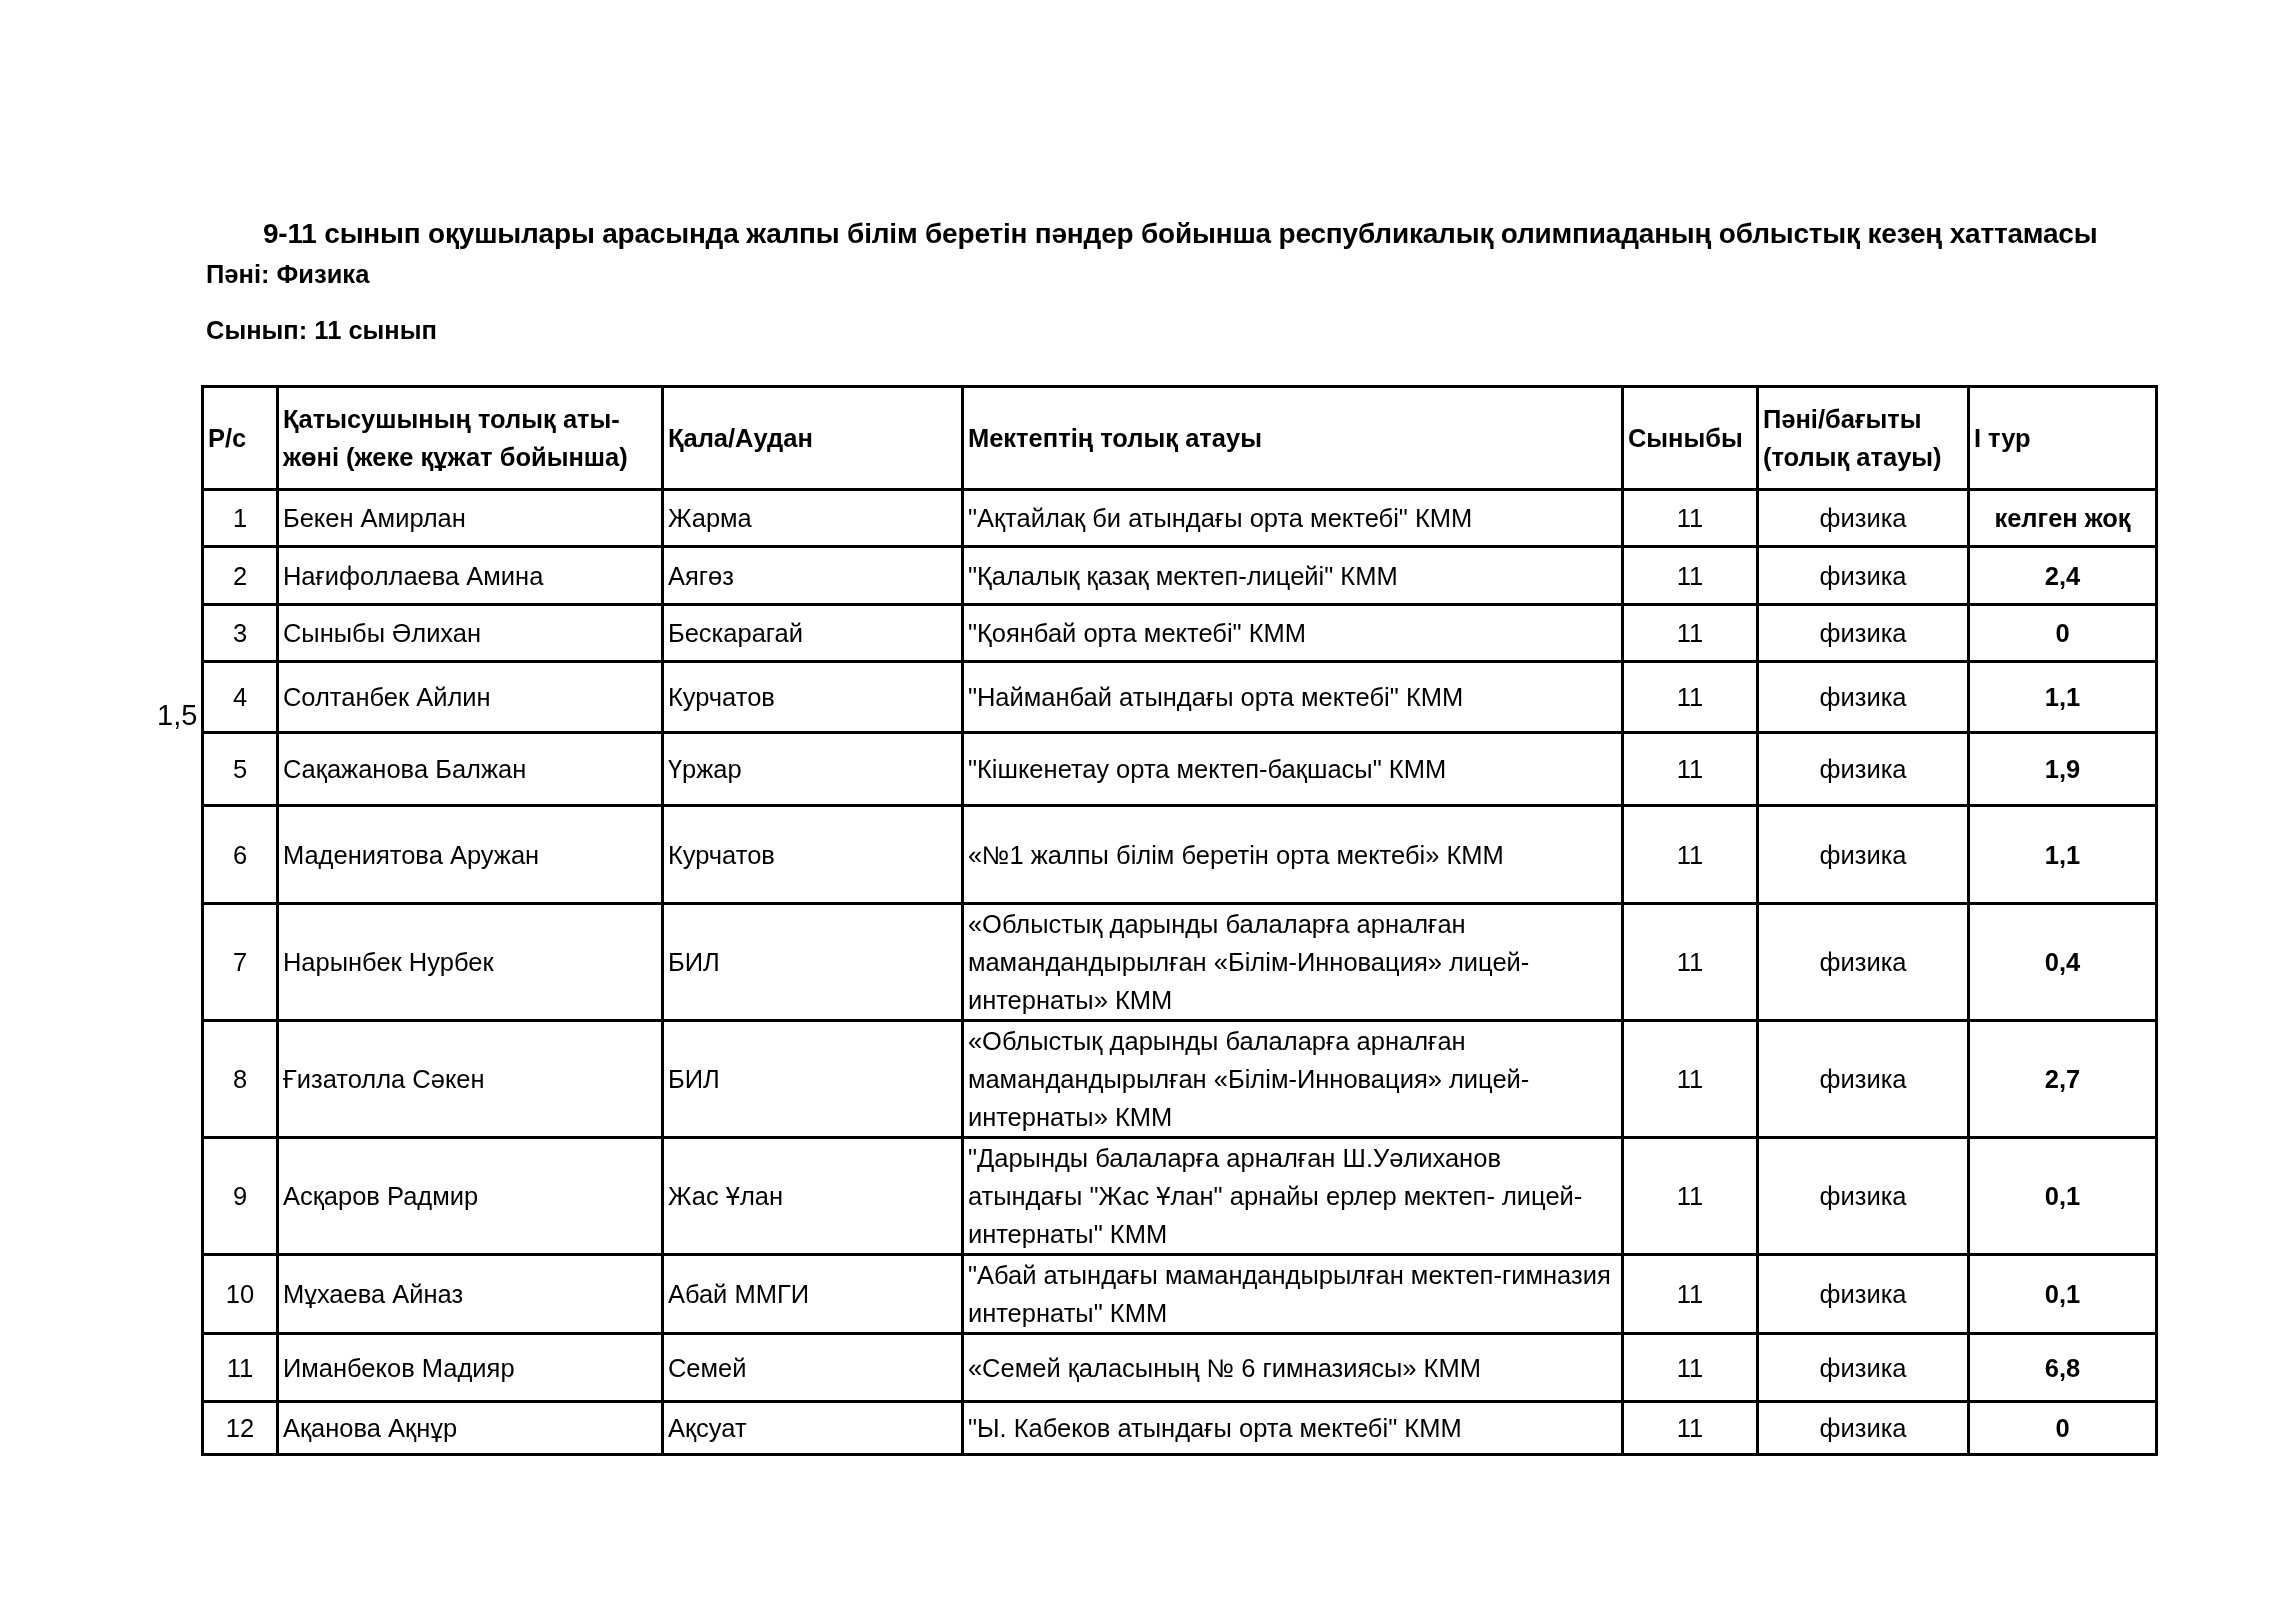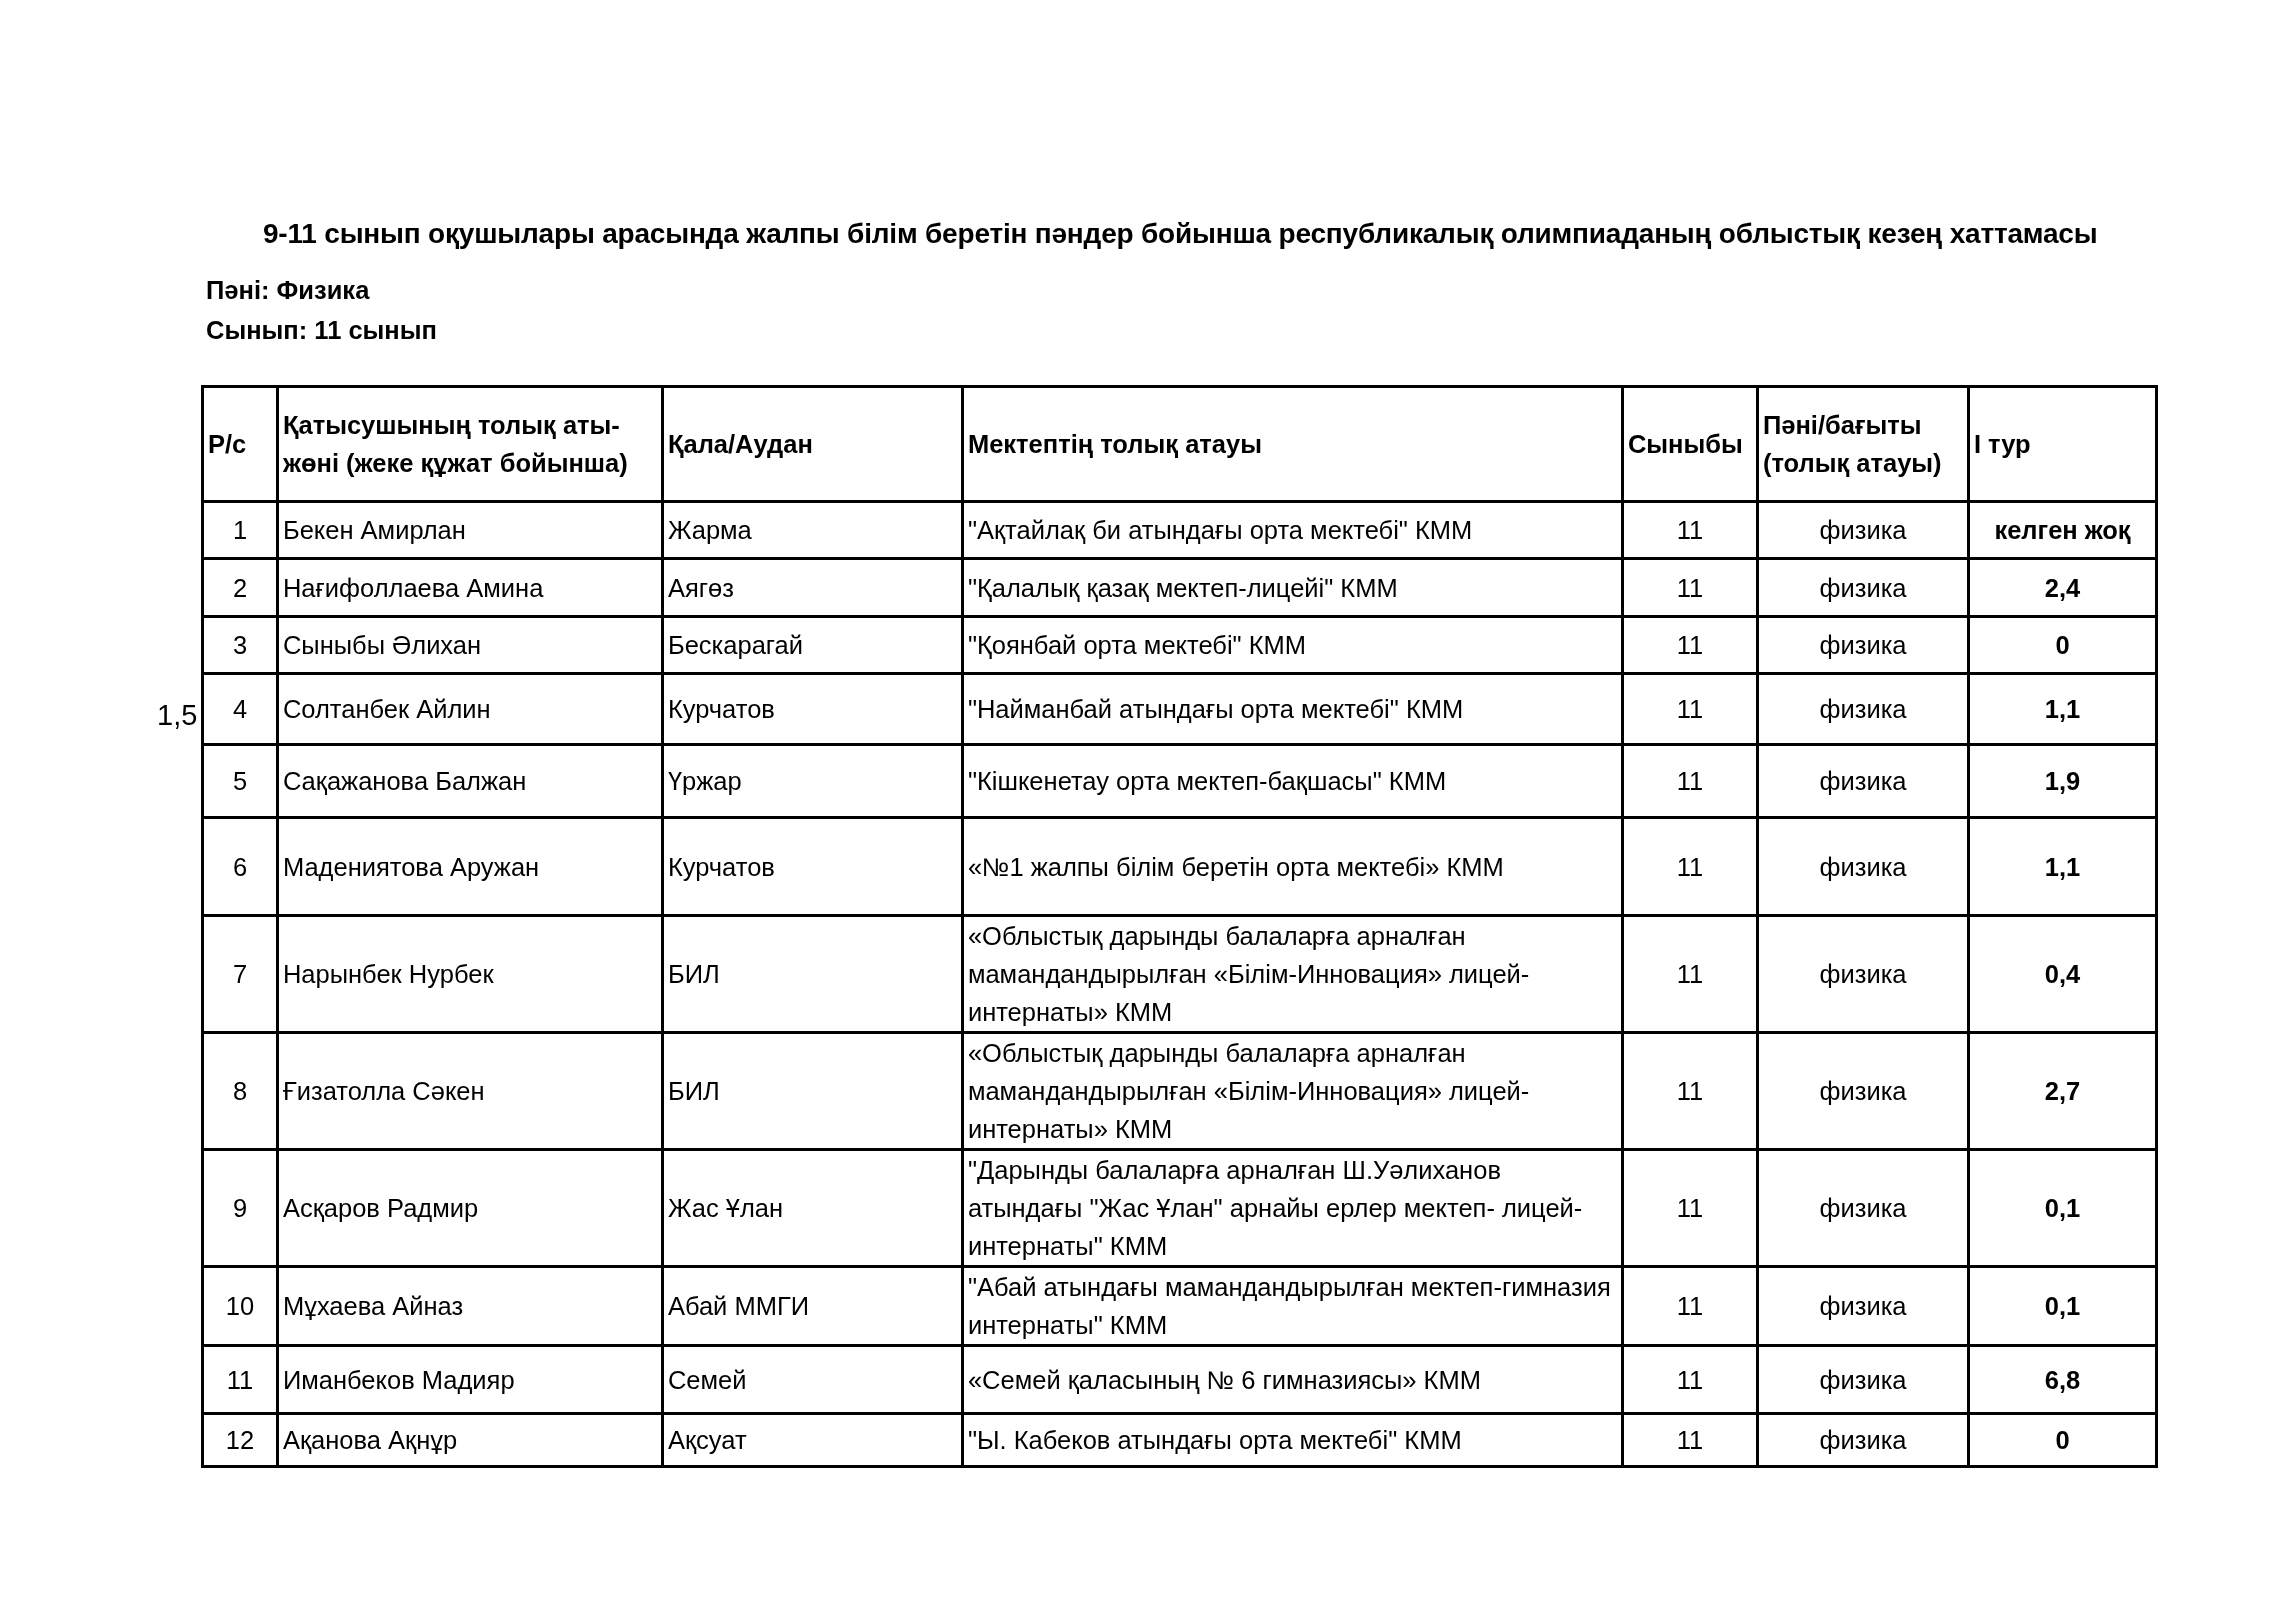--- a/index.html
+++ b/index.html
@@ -1,21 +1,21 @@
 <!DOCTYPE html>
 <html><head>
 <meta charset="utf-8">
 <style>
   html, body { margin: 0; padding: 0; background: #ffffff; }
   body { width: 2293px; height: 1621px; position: relative; overflow: hidden;
          font-family: "Liberation Sans", sans-serif; color: #000; }
   .title { position: absolute; left: 263px; top: 192px; font-size: 28px; font-weight: bold;
            white-space: nowrap; letter-spacing: -0.2px; margin-top: 26px; }
   .meta { position: absolute; left: 206px; font-size: 25.5px; font-weight: bold; white-space: nowrap; }
-  .meta.subject { top: 276px; }
+  .meta.subject { top: 260px; }
   .meta.grade { top: 316px; }
   .side-note { position: absolute; left: 157px; top: 699px; font-size: 29px; }
   table.protocol { position: absolute; left: 201px; top: 385px; width: 1954px;
                    border-collapse: collapse; table-layout: fixed; }
   table.protocol td, table.protocol th { border: 3.9px solid #000; font-size: 25.5px;
                    padding: 0 3.9px; vertical-align: middle; line-height: 38px; }
   table.protocol th { font-weight: bold; text-align: left; }
   th.c-idx, th.c-score { text-align: center; }
   th.c-grade { text-align: left; padding-left: 2px; }
   td.c-idx, td.c-grade, td.c-subj, td.c-score { text-align: center; }
@@ -36,21 +36,21 @@
   <colgroup>
     <col class="w-idx">
       <col class="w-name">
       <col class="w-city">
       <col class="w-school">
     <col class="w-grade">
       <col class="w-subj">
       <col class="w-score">
   </colgroup>
   <thead>
-    <tr style="height:115px">
+    <tr style="height:103px">
       <th class="c-idx">Р/с</th>
       <th class="c-name">Қатысушының толық аты-жөні (жеке құжат бойынша)</th>
       <th class="c-city">Қала/Аудан</th>
       <th class="c-school">Мектептің толық атауы</th>
       <th class="c-grade">Сыныбы</th>
       <th class="c-subj">Пәні/бағыты (толық атауы)</th>
       <th class="c-score">І тур</th>
     </tr>
   </thead>
   <tbody id="rows">

